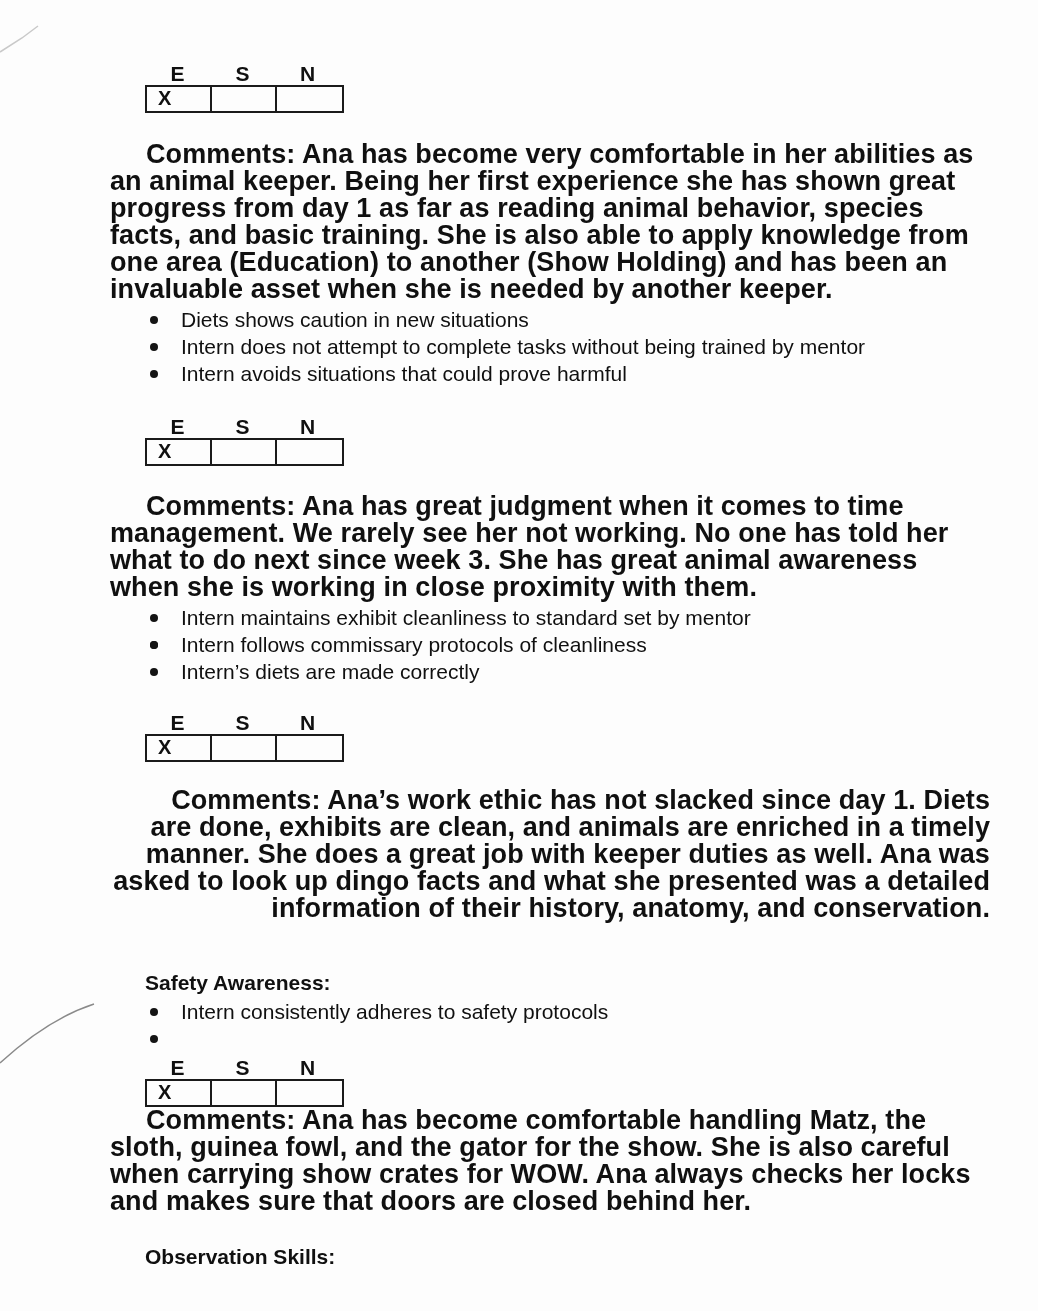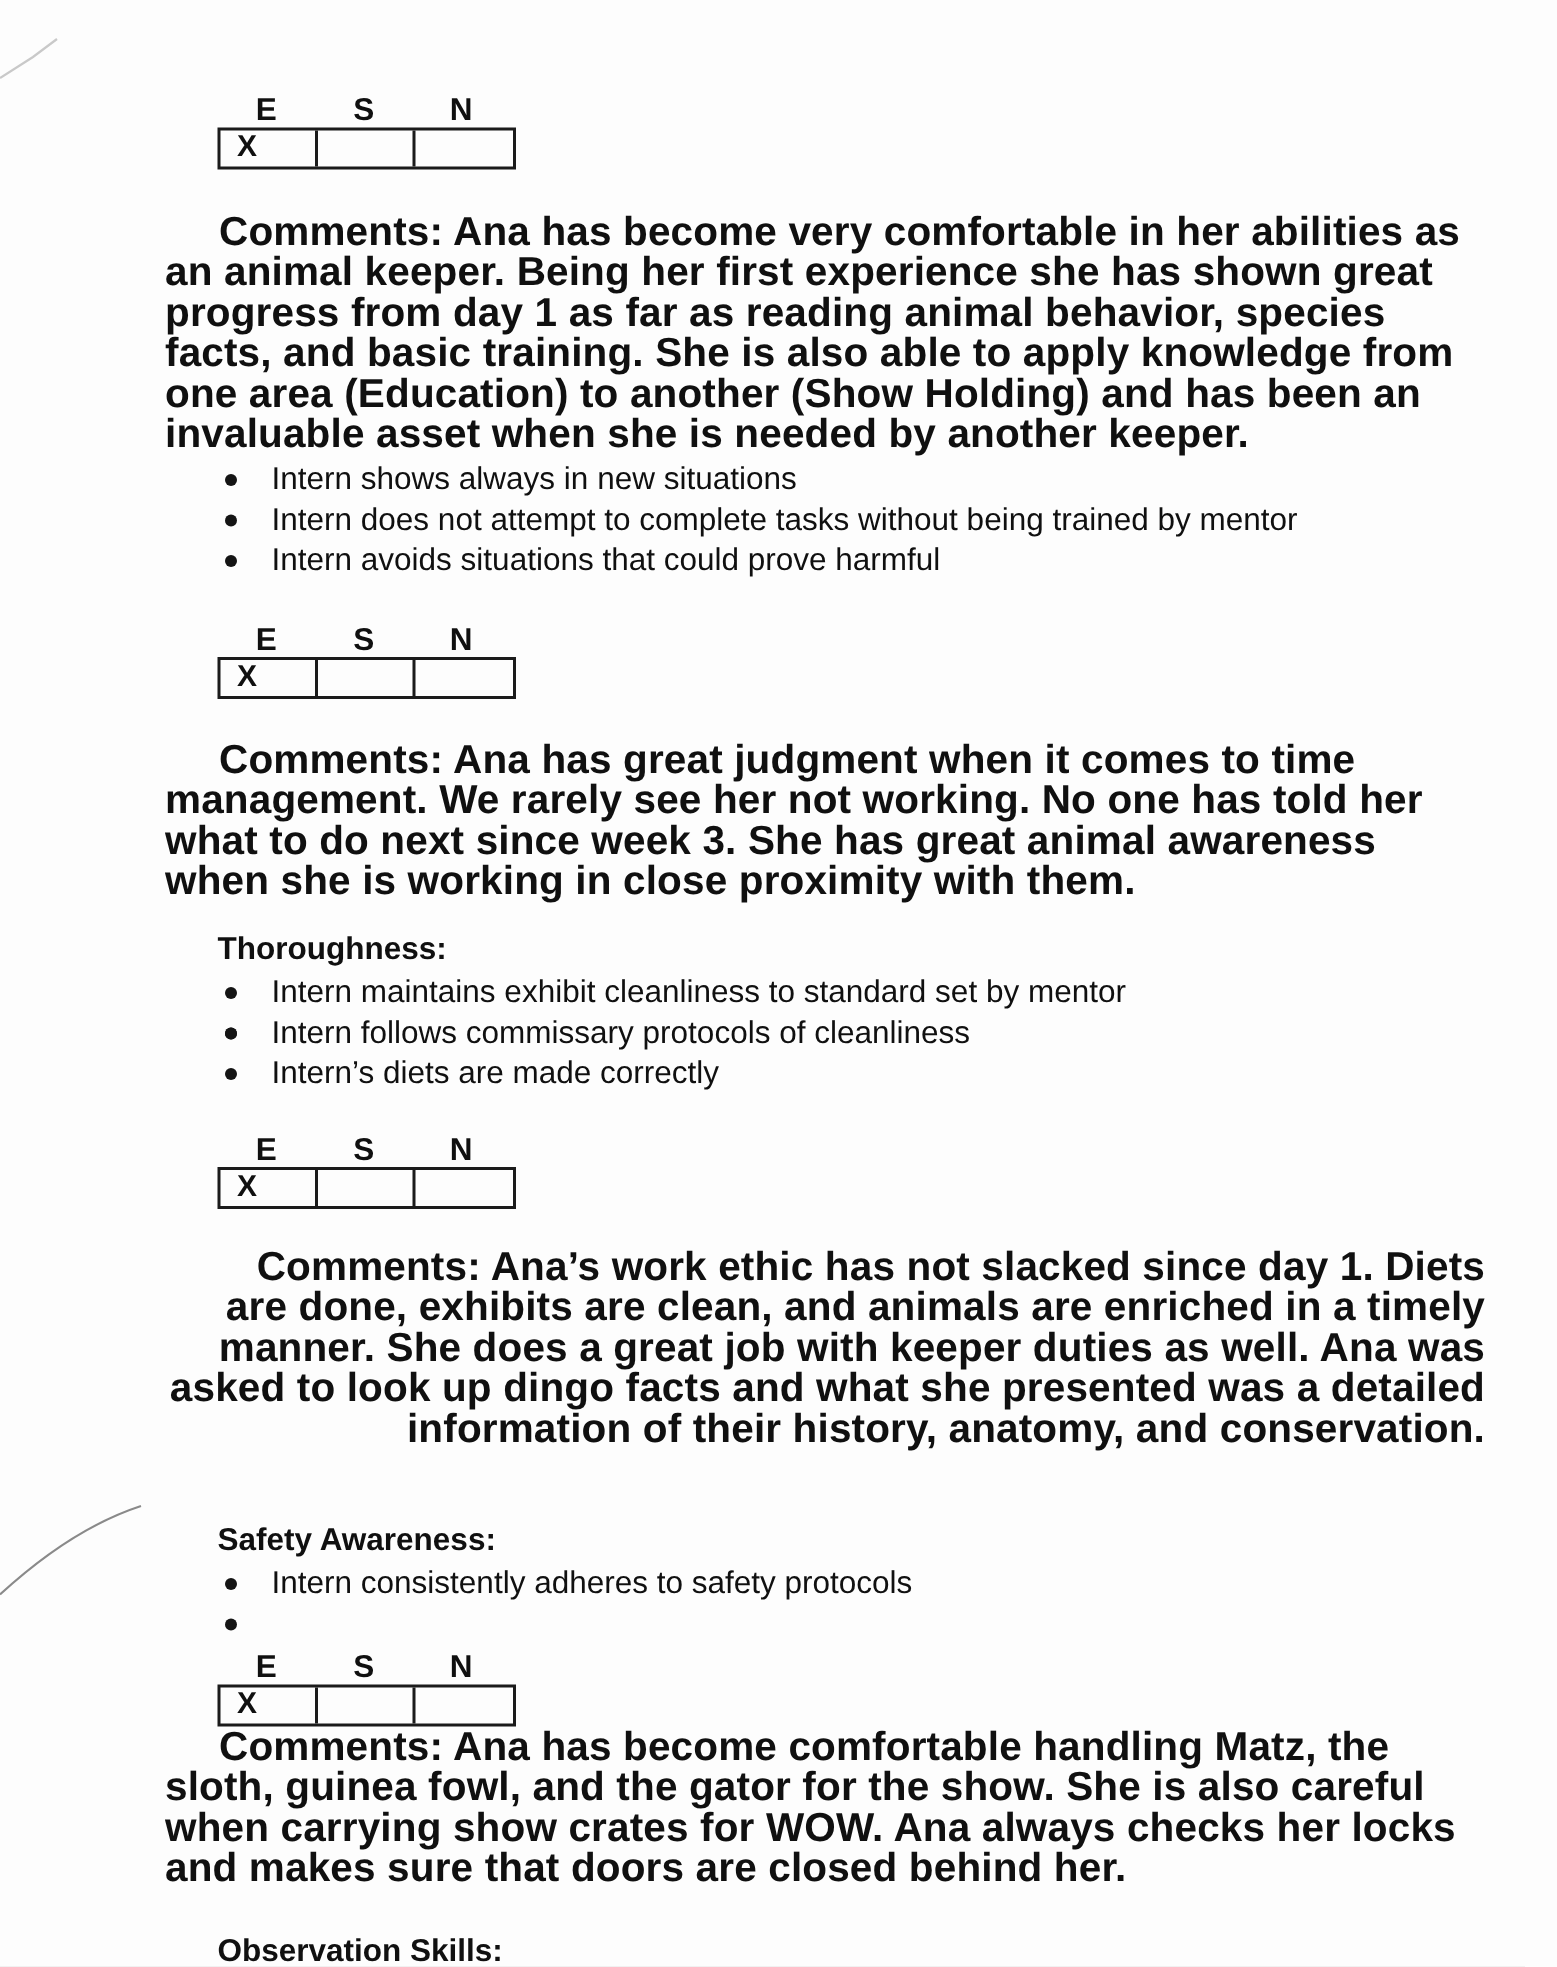--- a/index.html
+++ b/index.html
@@ -128,41 +128,40 @@
       <div class="rating-table">
         <div class="rating-cell">X</div>
         <div class="rating-cell"></div>
         <div class="rating-cell"></div>
       </div>
     </div>
 
     <p class="comments mt-c1">Comments: Ana has become very comfortable in her abilities as an animal keeper. Being her first experience she has shown great progress from day 1 as far as reading animal behavior, species facts, and basic training. She is also able to apply knowledge from one area (Education) to another (Show Holding) and has been an invaluable asset when she is needed by another keeper.</p>
 
     <ul class="bullets">
-      <li><span class="bullet-icon"></span><span>Intern shows always in new situations</span></li>
+      <li><span class="bullet-icon"></span><span>Diets shows caution in new situations</span></li>
       <li><span class="bullet-icon"></span><span>Intern does not attempt to complete tasks without being trained by mentor</span></li>
       <li><span class="bullet-icon"></span><span>Intern avoids situations that could prove harmful</span></li>
     </ul>
 
     <div class="rating-group mt-t2">
       <div class="rating-headers">
         <span>E</span>
         <span>S</span>
         <span>N</span>
       </div>
       <div class="rating-table">
         <div class="rating-cell">X</div>
         <div class="rating-cell"></div>
         <div class="rating-cell"></div>
       </div>
     </div>
 
     <p class="comments mt-c2">Comments: Ana has great judgment when it comes to time management. We rarely see her not working. No one has told her what to do next since week 3. She has great animal awareness when she is working in close proximity with them.</p>
 
-    <h3 class="section-title mt-s2">Thoroughness:</h3>
     <ul class="bullets">
       <li><span class="bullet-icon"></span><span>Intern maintains exhibit cleanliness to standard set by mentor</span></li>
       <li><span class="bullet-icon"></span></li>
       <li><span class="bullet-icon"></span><span>Intern follows commissary protocols of cleanliness</span></li>
       <li><span class="bullet-icon"></span><span>Intern’s diets are made correctly</span></li>
     </ul>
 
     <div class="rating-group mt-t3">
       <div class="rating-headers">
         <span>E</span>

